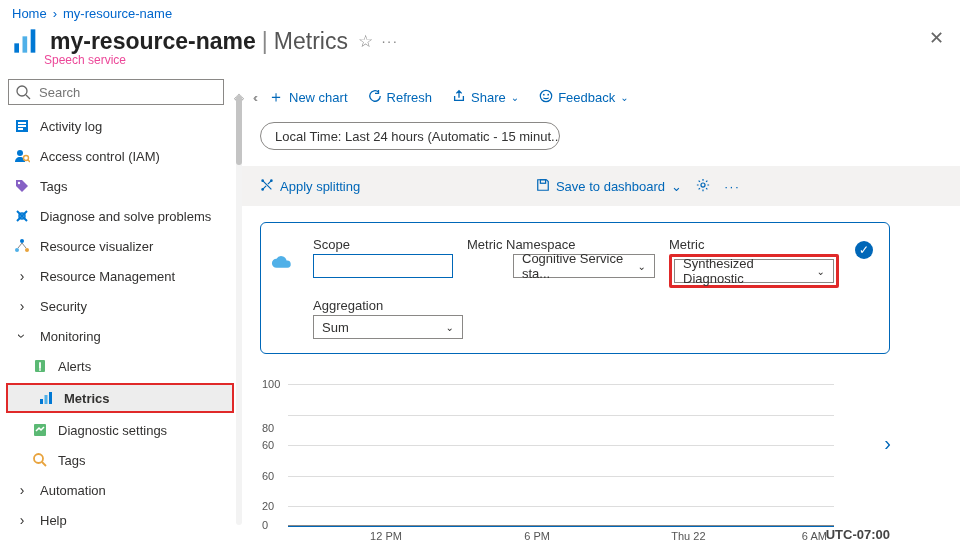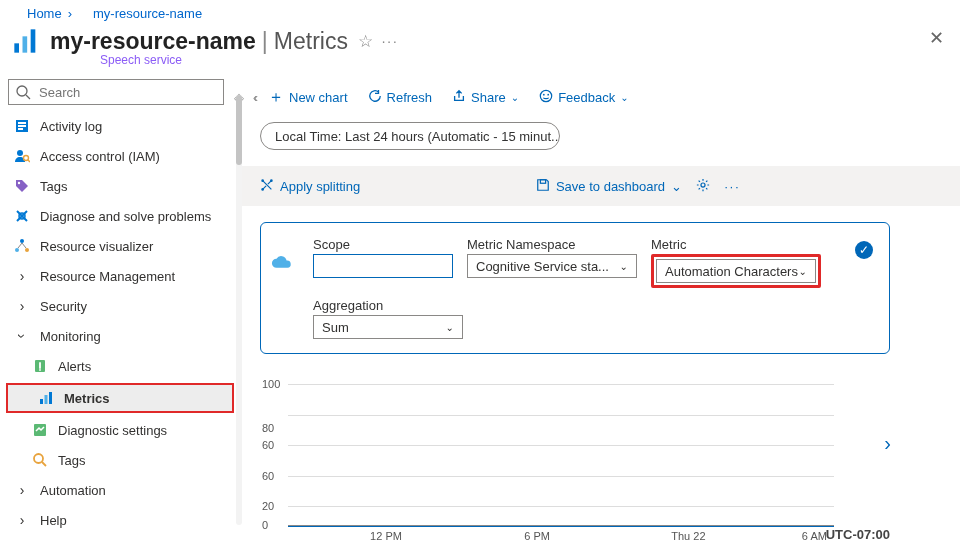--- a/index.html
+++ b/index.html
@@ -1,26 +1,26 @@
 <!DOCTYPE html>
 <html><head>
 <meta charset="utf-8">
 <style>
   * { box-sizing: border-box; font-family: "Segoe UI", Arial, sans-serif; }
   body { margin:0; padding:0; width:960px; height:553px; overflow:hidden; font-size:13px; color:#323130; background:#fff; }
-  a { color:#0066cc; text-decoration:none;margin-left:15px; }
+  a { color:#0066cc; text-decoration:none; }
   .breadcrumb { display:flex; align-items:center; gap:6px; padding:6px 12px 2px 12px; font-size:13px; }
   .breadcrumb .sep { color:#0066cc; }
   .title-row { display:flex; align-items:center; padding:4px 12px 0 12px; position:relative; }
   .res-icon { width:28px; height:28px; margin-right:10px; display:flex; align-items:center; justify-content:center; }
   .res-icon svg { width:28px; height:28px; }
   .title-main { font-size:23px; font-weight:600; color:#222; }
   .title-sep { font-size:23px; font-weight:300; color:#888; padding:0 6px; }
   .title-sub { font-size:23px; font-weight:400; color:#555; }
-  .subtitle { font-size:12px; color:#8b5cf6; padding-left:80px; margin-top:-2px; margin-bottom:10px;margin-left:20px; }
+  .subtitle { font-size:12px; color:#ec4899; padding-left:44px; margin-top:-2px; margin-bottom:10px; }
   .star-ico { font-size:17px; color:#888; margin-left:10px; cursor:pointer; }
   .dots { font-size:14px; color:#888; margin-left:8px; cursor:pointer; letter-spacing:1px; }
   .close-x { position:absolute; right:16px; top:4px; font-size:18px; color:#666; cursor:pointer; }
   .layout { display:flex; height:calc(100% - 78px); }
   .sidebar { width:242px; border-right:none; position:relative; padding-top:2px; }
   .scrollbar { position:absolute; right:0; top:18px; width:6px; height:430px; background:#f3f3f3; border-radius:3px; }
   .scrollbar-thumb { position:absolute; right:0; top:18px; width:6px; height:70px; background:#c4c4c4; border-radius:3px; }
   .search-row { display:flex; align-items:flex-end; padding:0 8px 6px 8px; gap:10px; }
   .search-box { flex:0 0 182px; border:1px solid #8a8886; height:26px; display:flex; align-items:center; padding:0 6px; gap:6px; }
   .search-box input { border:none; outline:none; flex:1; font-size:13px; background:transparent; }
@@ -300,30 +300,30 @@
         <div style="display:flex; flex-direction:column; gap:10px;">
           <div style="display:flex; gap:14px;">
             <div class="ctrl">
               <label>Scope</label>
               <div class="azselect focused" style="width:140px;">
                 <span></span>
               </div>
             </div>
             <div class="ctrl">
               <label>Metric Namespace</label>
-              <div class="azselect" style="width:170px;">
+              <div class="azselect" style="width:142px;margin-left:46px;">
                 <span>Cognitive Service sta...</span>
                 <span style="font-size:10px;">⌄</span>
               </div>
             </div>
             <div class="ctrl">
               <label>Metric</label>
               <div class="metric-highlight">
                 <div class="azselect" style="width:160px;">
-                  <span>Automation Characters</span>
+                  <span>Synthesized Diagnostic</span>
                   <span style="font-size:10px;">⌄</span>
                 </div>
               </div>
             </div>
           </div>
           <div class="ctrl">
             <label>Aggregation</label>
             <div class="azselect" style="width:150px;">
               <span>Sum</span>
               <span style="font-size:10px;">⌄</span>

